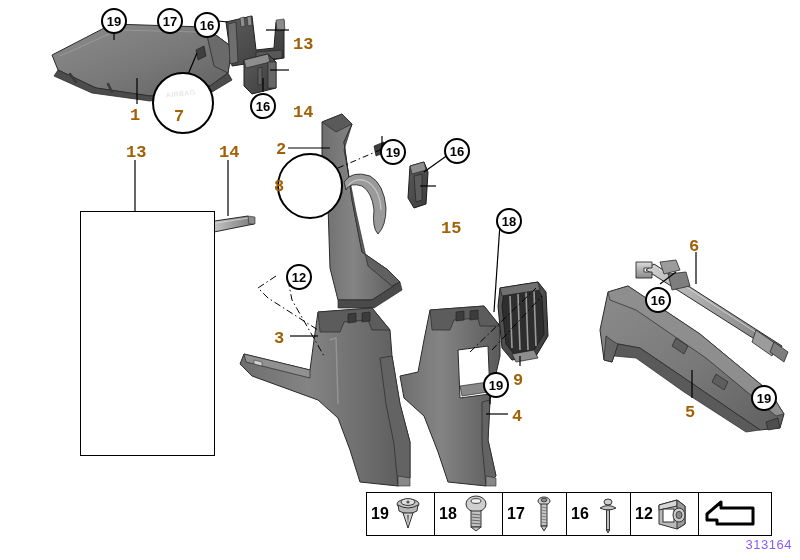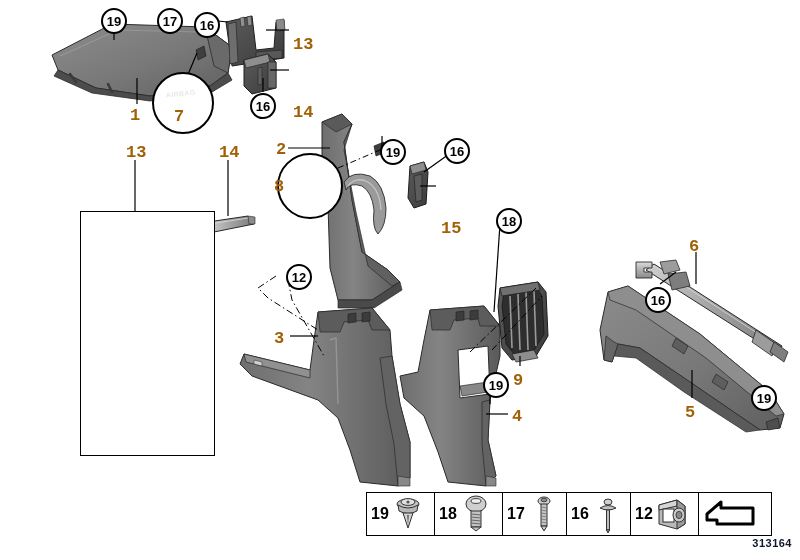--- a/index.html
+++ b/index.html
@@ -99,23 +99,23 @@
     height: 40px;
   }
   .legend-icon.wide {
     width: 58px;
   }
   .diagram-id {
     position: absolute;
     right: 8px;
     top: 537px;
     font-family: "Liberation Sans", sans-serif;
-    font-weight: bold;
-    font-size: 11px;
-    color: #0f172a;
+    font-weight: normal;
+    font-size: 13px;
+    color: #8b5cf6;
     letter-spacing: 0.5px;
   }
   .airbag-chip {
     position: absolute;
     font-family: "Liberation Sans", sans-serif;
     font-weight: bold;
     font-size: 7px;
     color: #e8e8e8;
     letter-spacing: 0.3px;
     transform: rotate(-6deg);

